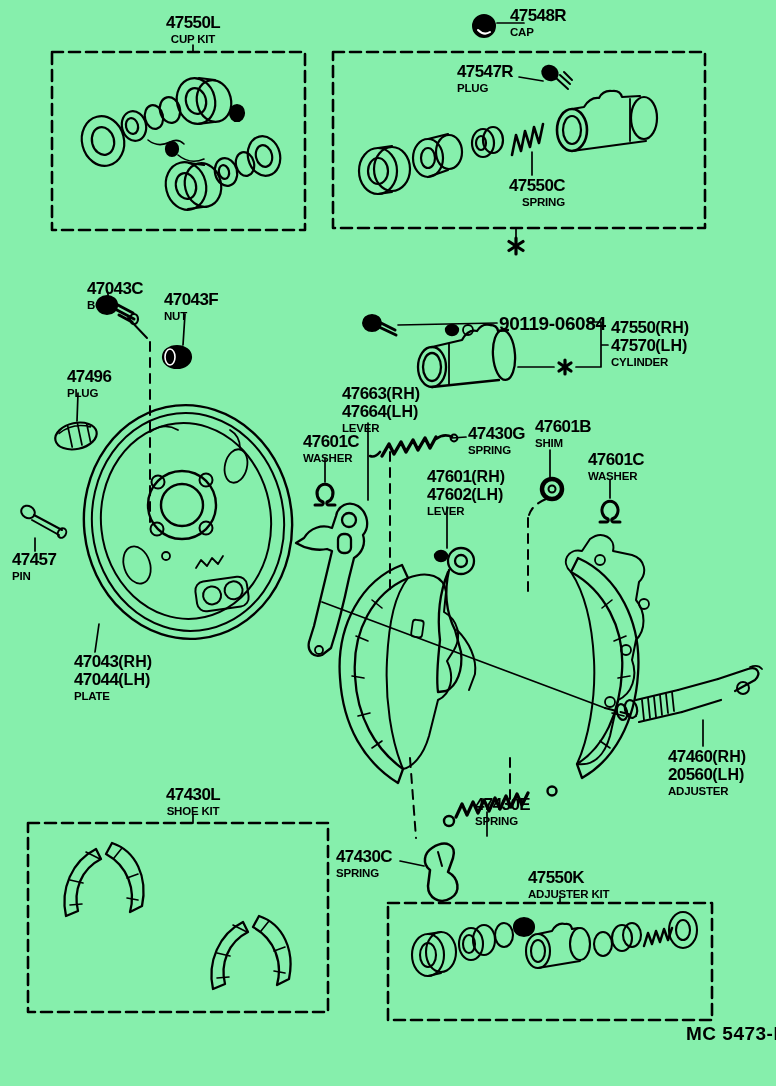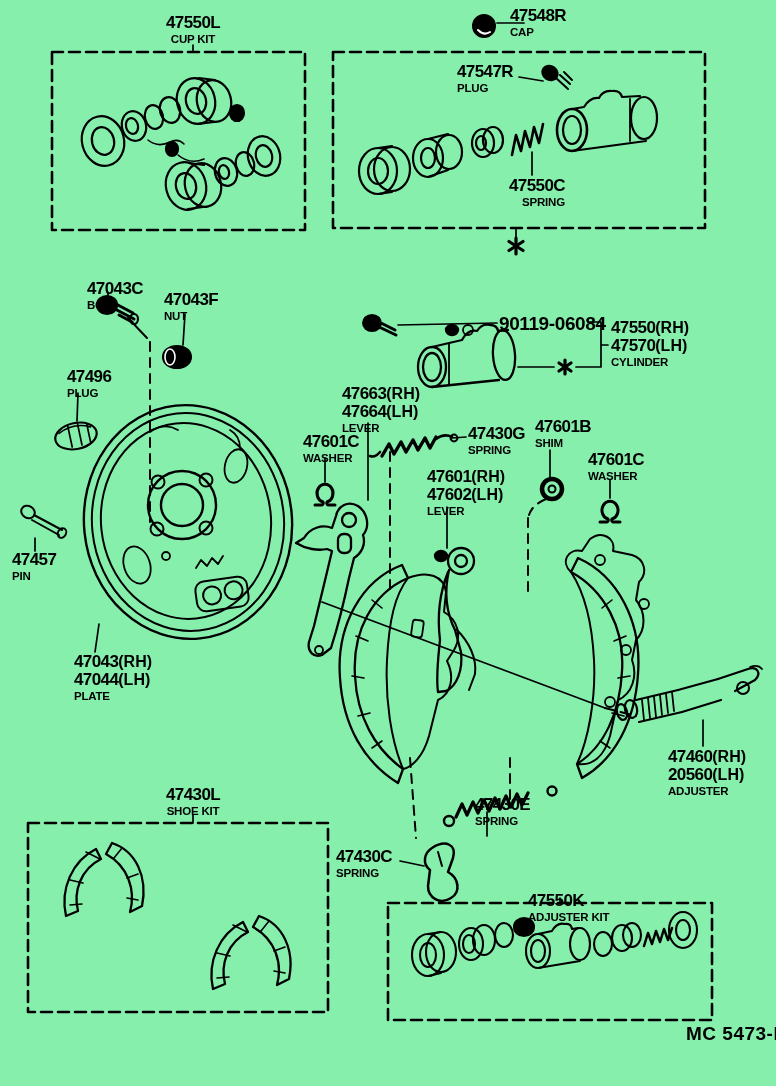--- a/index.html
+++ b/index.html
@@ -402,21 +402,21 @@
 <div class="lbl" style="left:336px;top:848px;">
   <span class="code">47430C</span>
   <span class="desc">SPRING</span>
 </div>
 
 <div class="lbl" style="left:464px;top:796px;margin-left:11px;">
   <span class="code">47430E</span>
   <span class="desc">SPRING</span>
 </div>
 
-<div class="lbl" style="left:528px;top:869px;margin-top:23px;">
+<div class="lbl" style="left:528px;top:869px;">
   <span class="code">47550K</span>
   <span class="desc">ADJUSTER KIT</span>
 </div>
 
 <div class="lbl footer-code" style="left:686px;top:1024px;">
   <span>MC 5473-B</span>
 </div>
 
 </div>
 

